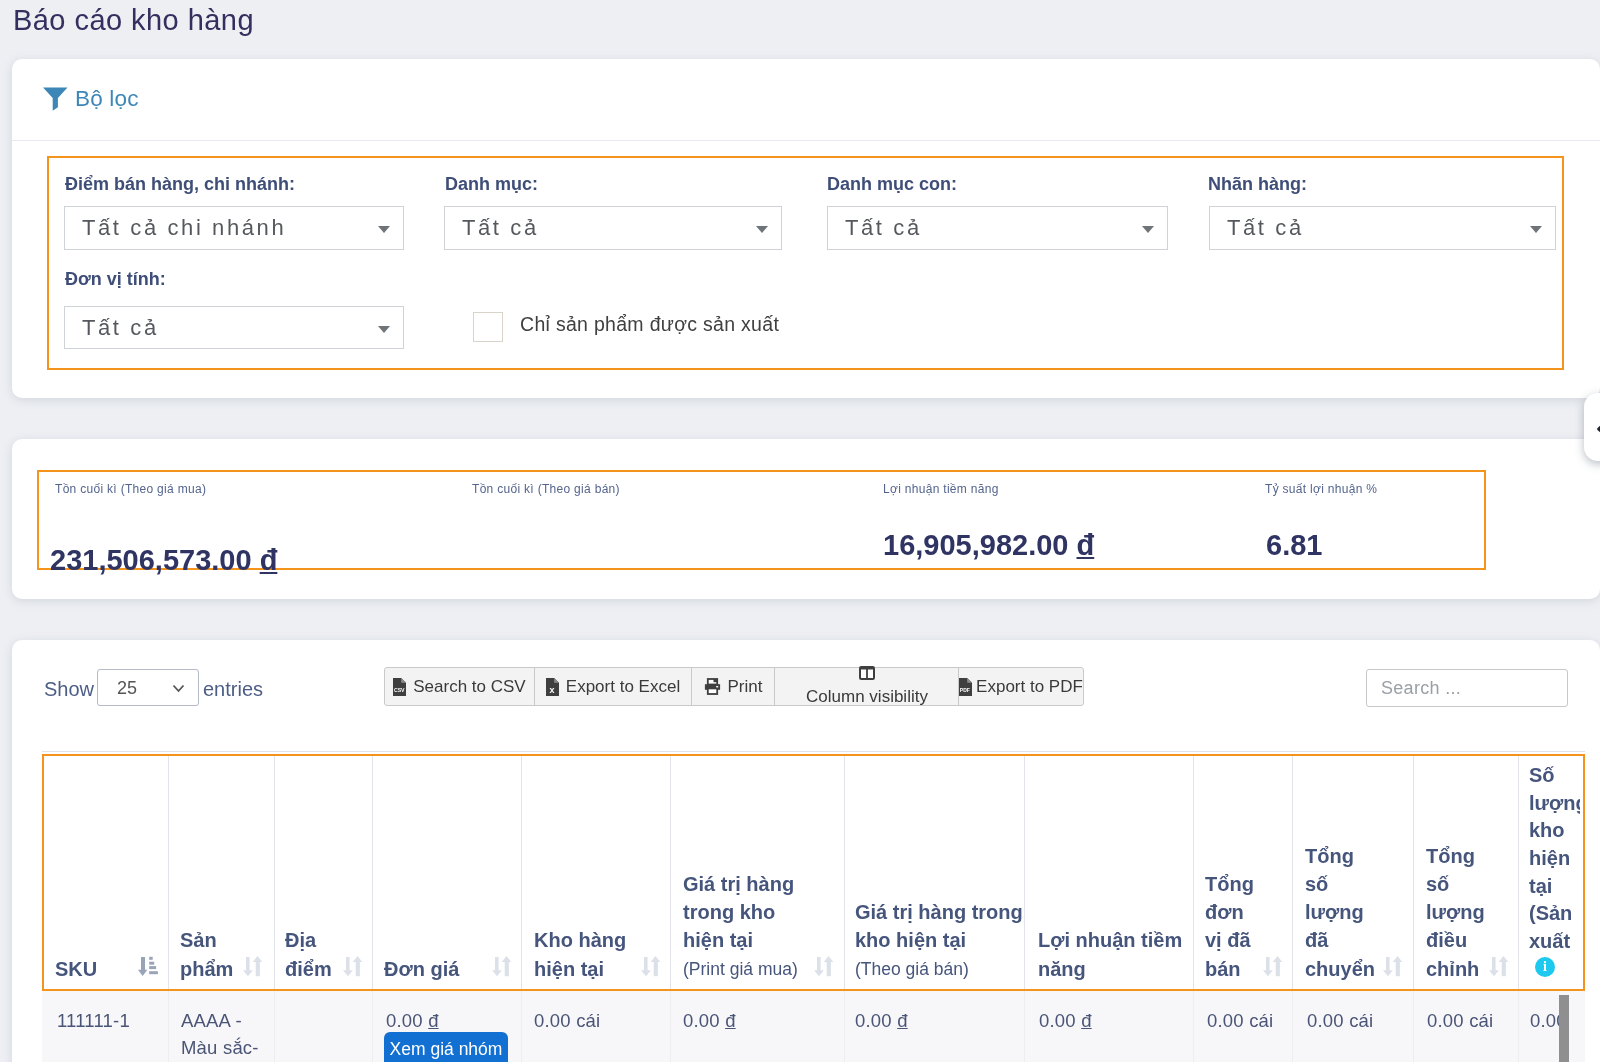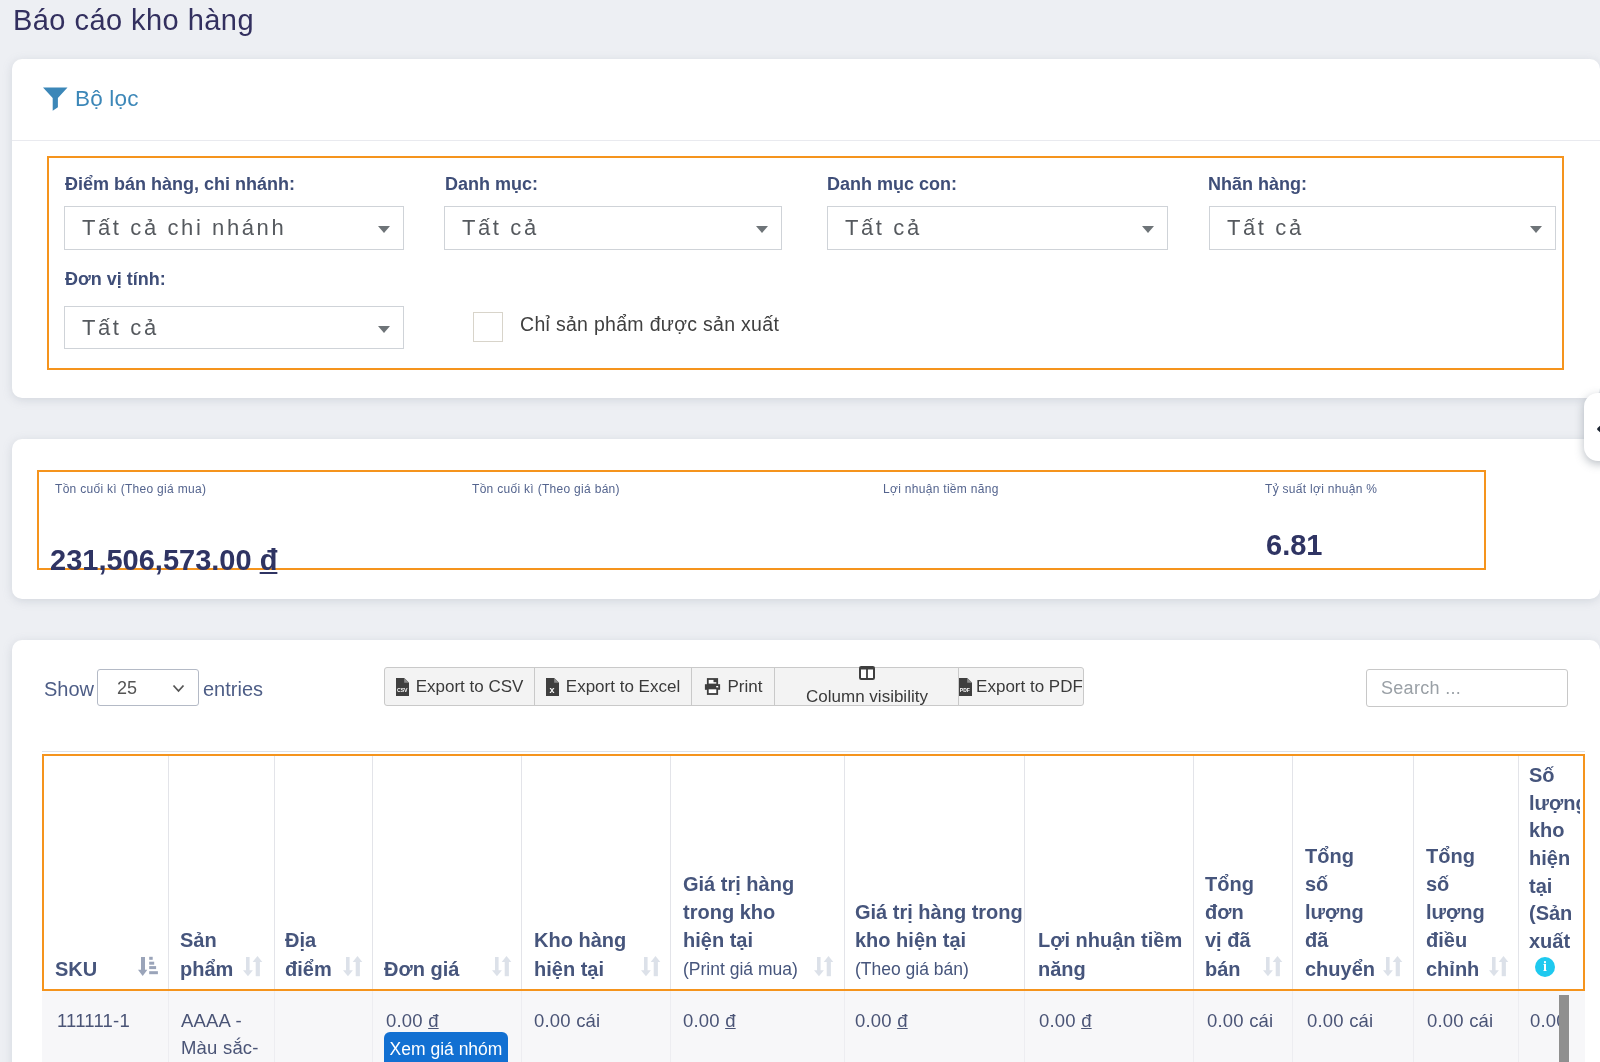--- a/index.html
+++ b/index.html
@@ -68,39 +68,40 @@
 <div class="abs" style="left:473px; top:312px; width:30px; height:30px; background:#fff; border:1px solid #d8d4ca;"></div>
 <div class="abs" style="left:520px; top:311px; font-size:19.5px; color:#404040; line-height:26px; letter-spacing:.3px;">Chỉ sản phẩm được sản xuất</div>
 
 <div class="card" style="left:12px; top:439px; width:1588px; height:160px;"></div>
 <div class="abs" style="left:37px; top:470px; width:1449px; height:100px; border:2px solid #f5941d;"></div>
 <div class="statlbl" style="left:55px; top:476px;">Tồn cuối kì (Theo giá mua)</div>
 <div class="statlbl" style="left:472px; top:476px;">Tồn cuối kì (Theo giá bán)</div>
 <div class="statlbl" style="left:883px; top:476px;">Lợi nhuận tiềm năng</div>
 <div class="statlbl" style="left:1265px; top:476px;">Tỷ suất lợi nhuận %</div>
 <div class="statval" style="left:50px; top:527px;margin-top:15px;">231,506,573.00 <span style="text-decoration:underline;">đ</span></div>
+<div class="statval" style="left:883px; top:527px;">16,905,982.00 <span style="text-decoration:underline;">đ</span></div>
 <div class="statval" style="left:1266px; top:527px;">6.81</div>
 
 <div class="card" style="left:12px; top:640px; width:1588px; height:430px; border-radius:10px 10px 0 0;"></div>
 
 <div class="abs" style="left:44px; top:676px; font-size:20px; color:#4d5d86; line-height:26px;">Show</div>
 <div class="abs" style="left:97px; top:669px; width:102px; height:37px; background:#fff; border:1px solid #b4bac6; border-radius:3px;"></div>
 <div class="abs" style="left:117px; top:675px; font-size:18px; color:#555; line-height:26px;text-align:center;">25</div>
 <svg class="abs" style="left:172px; top:684px;" width="13" height="9" viewBox="0 0 13 9">
       <path d="M1.5 1.5 L6.5 7 L11.5 1.5" fill="none" stroke="#555" stroke-width="1.8"></path>
     </svg>
 <div class="abs" style="left:203px; top:676px; font-size:20px; color:#4d5d86; line-height:26px;">entries</div>
 
 <div class="btn" style="left:384px; width:151px; border-radius:3px 0 0 3px;">
       <svg width="13" height="18" viewBox="0 0 13 18">
         <path d="M0 0 h8.2 l4.8 4.8 v13.2 h-13 z" fill="#3f3f3f"></path>
         <path d="M8.2 0 l4.8 4.8 h-4.8 z" fill="#8d8d8d"></path>
         <text x="0.9" y="13.8" font-size="5.2" font-weight="700" fill="#fff" font-family="Liberation Sans, sans-serif">CSV</text>
       </svg>
-      <span>Export to CSV</span>
+      <span>Search to CSV</span>
     </div>
 <div class="btn" style="left:534px; width:158px;">
       <svg width="13" height="18" viewBox="0 0 13 18">
         <path d="M0 0 h8.2 l4.8 4.8 v13.2 h-13 z" fill="#3f3f3f"></path>
         <path d="M8.2 0 l4.8 4.8 h-4.8 z" fill="#8d8d8d"></path>
         <text x="3.4" y="15" font-size="9" font-weight="700" fill="#fff" font-family="Liberation Sans, sans-serif">x</text>
       </svg>
       <span>Export to Excel</span>
     </div>
 <div class="btn" style="left:691px; width:84px;">

